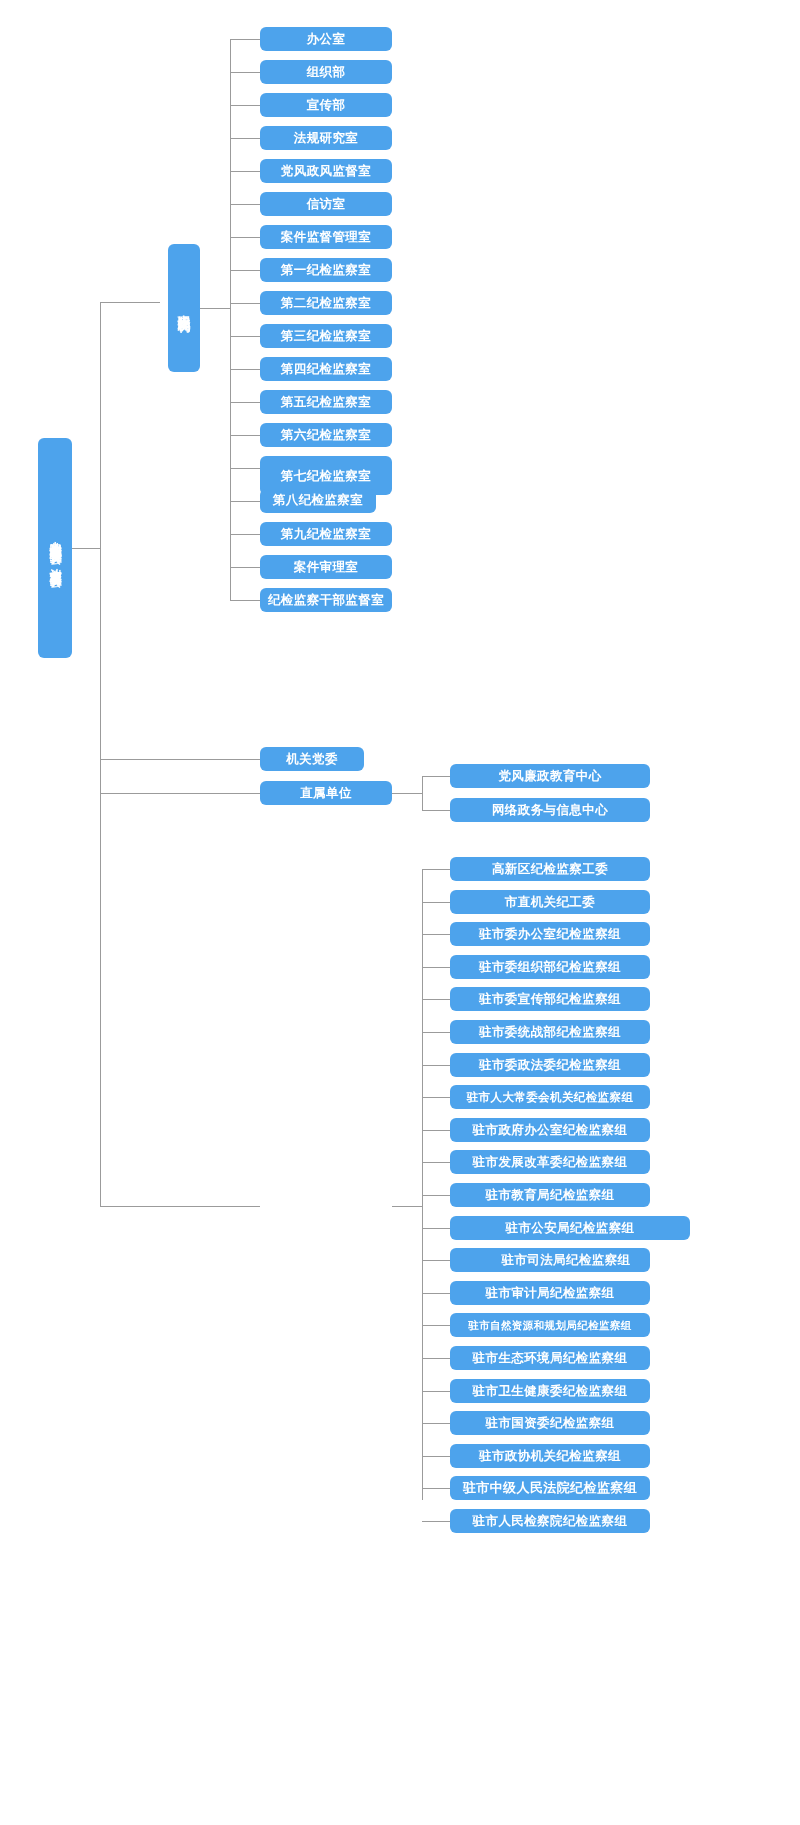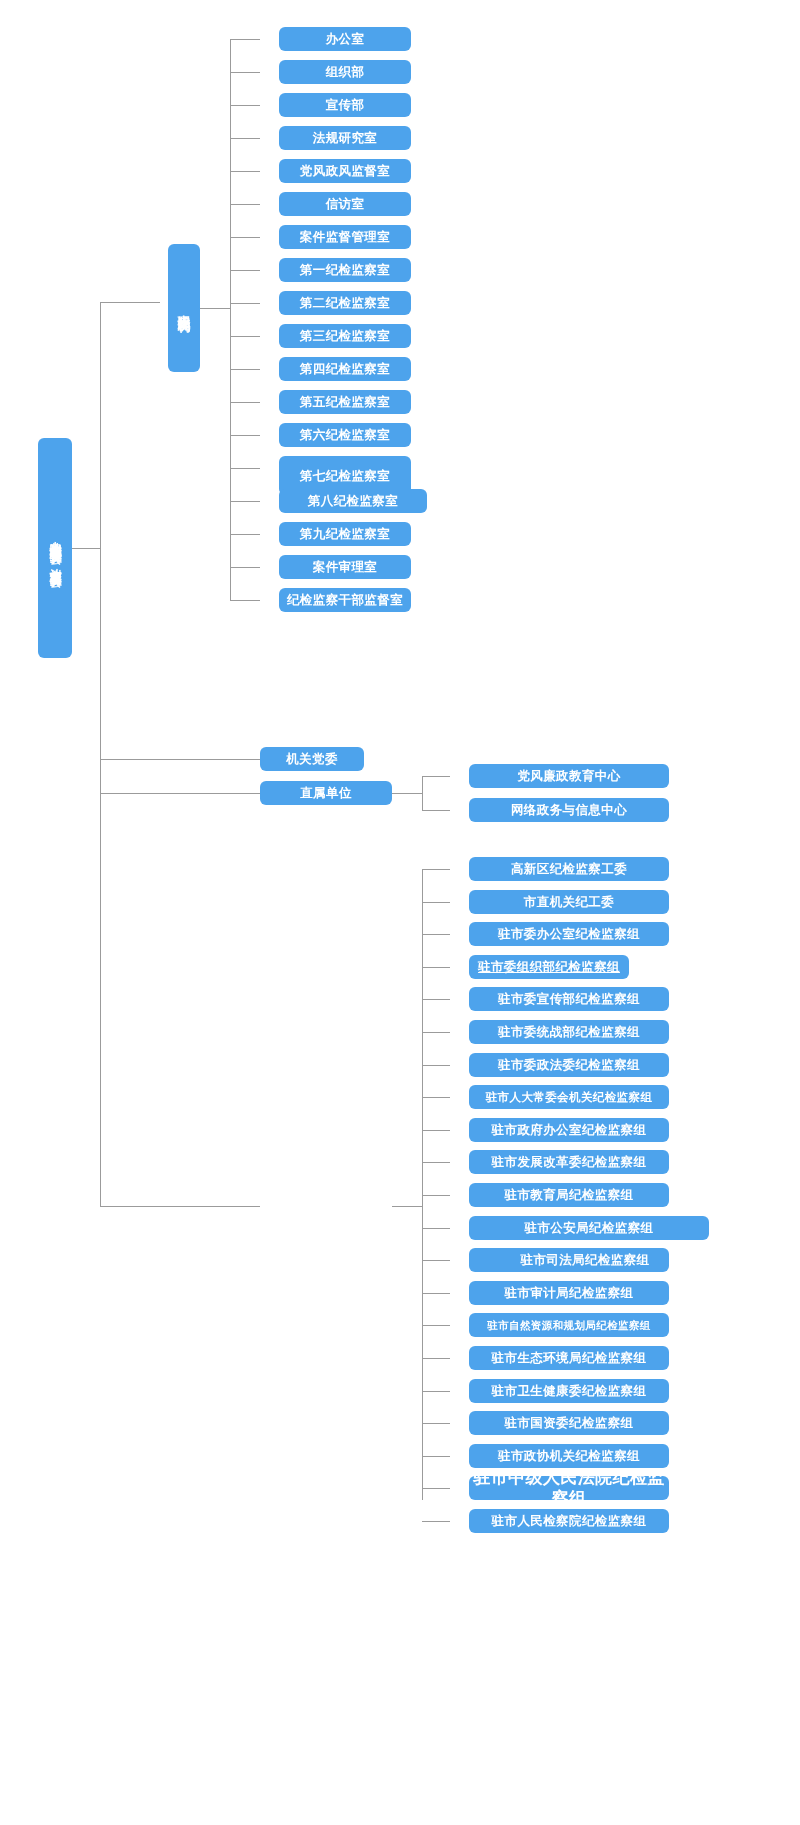--- a/index.html
+++ b/index.html
@@ -30,21 +30,21 @@
     z-index: 3;
     font-size: 12px;
     padding: 0 4px;
   }
   .node.vert {
     writing-mode: vertical-rl;
     text-orientation: upright;
     letter-spacing: 1px;
     padding: 6px 0;
   }
-  .leaf { font-size: 12.5px; margin-left: 19px; }
+  .leaf { font-size: 12.5px; }
   .branch-label { font-size: 12.5px; }
   .connector {
     position: absolute;
     background: #9b9b9b;
     z-index: 1;
   }
   .connector.h { height: 1px; }
   .connector.v { width: 1px; }
 </style>
 </head>
@@ -86,21 +86,21 @@
       <div class="node leaf" style="left: 260px; top: 324px; width: 132px; height: 24px;">第三纪检监察室</div>
       <div class="connector h" style="left: 230px; top: 369px; width: 30px;"></div>
       <div class="node leaf" style="left: 260px; top: 357px; width: 132px; height: 24px;">第四纪检监察室</div>
       <div class="connector h" style="left: 230px; top: 402px; width: 30px;"></div>
       <div class="node leaf" style="left: 260px; top: 390px; width: 132px; height: 24px;">第五纪检监察室</div>
       <div class="connector h" style="left: 230px; top: 435px; width: 30px;"></div>
       <div class="node leaf" style="left: 260px; top: 423px; width: 132px; height: 24px;">第六纪检监察室</div>
       <div class="connector h" style="left: 230px; top: 468px; width: 30px;"></div>
       <div class="node leaf" style="left: 260px; top: 456px; width: 132px; height: 39px;">第七纪检监察室</div>
       <div class="connector h" style="left: 230px; top: 501px; width: 30px;"></div>
-      <div class="node leaf" style="left: 260px; top: 489px; width: 148px; height: 24px;">第八纪检监察室</div>
+      <div class="node leaf" style="left: 260px; top: 489px; width: 116px; height: 24px; font-family: Liberation Mono, monospace;">第八纪检监察室</div>
       <div class="connector h" style="left: 230px; top: 534px; width: 30px;"></div>
       <div class="node leaf" style="left: 260px; top: 522px; width: 132px; height: 24px;">第九纪检监察室</div>
       <div class="connector h" style="left: 230px; top: 567px; width: 30px;"></div>
       <div class="node leaf" style="left: 260px; top: 555px; width: 132px; height: 24px;">案件审理室</div>
       <div class="connector h" style="left: 230px; top: 600px; width: 30px;"></div>
       <div class="node leaf" style="left: 260px; top: 588px; width: 132px; height: 24px;">纪检监察干部监督室</div>
     </div>
 
   <div class="connector h" style="left:100px; top:759px; width:160px;"></div>
   <div class="node branch-label" style="left:260px; top:747px; width:104px; height:24px;text-align:center;">机关党委</div>
@@ -119,21 +119,21 @@
   <div class="connector v" style="left:422px; top:869px; height:631px;"></div>
 
   <div id="dispatched-leaves">
       <div class="connector h" style="left: 422px; top: 869px; width: 28px;"></div>
       <div class="node leaf" style="left: 450px; top: 857px; width: 200px; height: 24px;">高新区纪检监察工委</div>
       <div class="connector h" style="left: 422px; top: 901.6px; width: 28px;"></div>
       <div class="node leaf" style="left: 450px; top: 889.6px; width: 200px; height: 24px;">市直机关纪工委</div>
       <div class="connector h" style="left: 422px; top: 934.2px; width: 28px;"></div>
       <div class="node leaf" style="left: 450px; top: 922.2px; width: 200px; height: 24px;">驻市委办公室纪检监察组</div>
       <div class="connector h" style="left: 422px; top: 966.8px; width: 28px;"></div>
-      <div class="node leaf" style="left: 450px; top: 954.8px; width: 160px; height: 24px; text-decoration: underline;">驻市委组织部纪检监察组</div>
+      <div class="node leaf" style="left: 450px; top: 954.8px; width: 200px; height: 24px;">驻市委组织部纪检监察组</div>
       <div class="connector h" style="left: 422px; top: 999.4px; width: 28px;"></div>
       <div class="node leaf" style="left: 450px; top: 987.4px; width: 200px; height: 24px;">驻市委宣传部纪检监察组</div>
       <div class="connector h" style="left: 422px; top: 1032px; width: 28px;"></div>
       <div class="node leaf" style="left: 450px; top: 1020px; width: 200px; height: 24px;">驻市委统战部纪检监察组</div>
       <div class="connector h" style="left: 422px; top: 1064.6px; width: 28px;"></div>
       <div class="node leaf" style="left: 450px; top: 1052.6px; width: 200px; height: 24px;">驻市委政法委纪检监察组</div>
       <div class="connector h" style="left: 422px; top: 1097.2px; width: 28px;"></div>
       <div class="node leaf" style="left: 450px; top: 1085.2px; width: 200px; height: 24px; font-size: 11.5px;">驻市人大常委会机关纪检监察组</div>
       <div class="connector h" style="left: 422px; top: 1129.8px; width: 28px;"></div>
       <div class="node leaf" style="left: 450px; top: 1117.8px; width: 200px; height: 24px;">驻市政府办公室纪检监察组</div>
@@ -151,18 +151,18 @@
       <div class="node leaf" style="left: 450px; top: 1313.4px; width: 200px; height: 24px; font-size: 10.5px;">驻市自然资源和规划局纪检监察组</div>
       <div class="connector h" style="left: 422px; top: 1358px; width: 28px;"></div>
       <div class="node leaf" style="left: 450px; top: 1346px; width: 200px; height: 24px;">驻市生态环境局纪检监察组</div>
       <div class="connector h" style="left: 422px; top: 1390.6px; width: 28px;"></div>
       <div class="node leaf" style="left: 450px; top: 1378.6px; width: 200px; height: 24px;">驻市卫生健康委纪检监察组</div>
       <div class="connector h" style="left: 422px; top: 1423.2px; width: 28px;"></div>
       <div class="node leaf" style="left: 450px; top: 1411.2px; width: 200px; height: 24px;">驻市国资委纪检监察组</div>
       <div class="connector h" style="left: 422px; top: 1455.8px; width: 28px;"></div>
       <div class="node leaf" style="left: 450px; top: 1443.8px; width: 200px; height: 24px;">驻市政协机关纪检监察组</div>
       <div class="connector h" style="left: 422px; top: 1488.4px; width: 28px;"></div>
-      <div class="node leaf" style="left: 450px; top: 1476.4px; width: 200px; height: 24px; font-size: 17px;">驻市中级人民法院纪检监察组</div>
+      <div class="node leaf" style="left: 450px; top: 1476.4px; width: 200px; height: 24px; font-size: 13px;">驻市中级人民法院纪检监察组</div>
       <div class="connector h" style="left: 422px; top: 1521px; width: 28px;"></div>
       <div class="node leaf" style="left: 450px; top: 1509px; width: 200px; height: 24px;">驻市人民检察院纪检监察组</div>
     </div>
 
 </div>
 
 </body></html>

